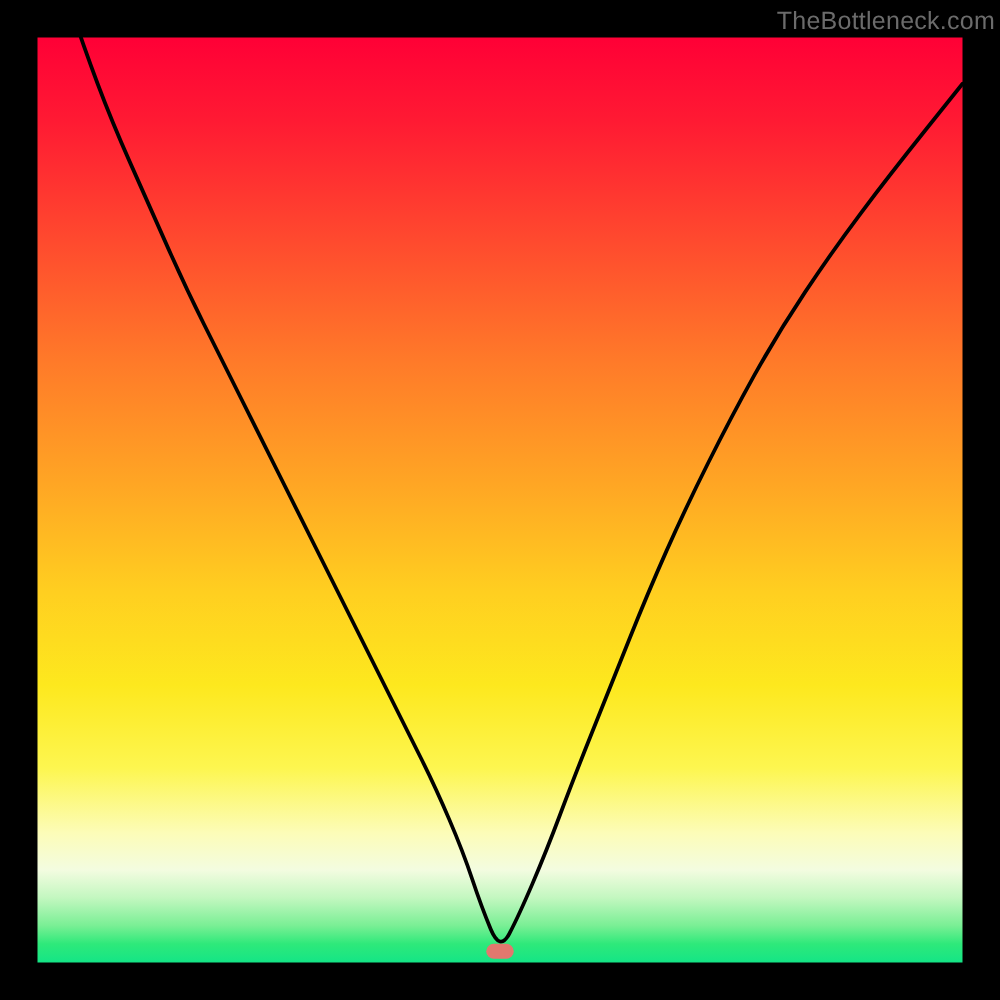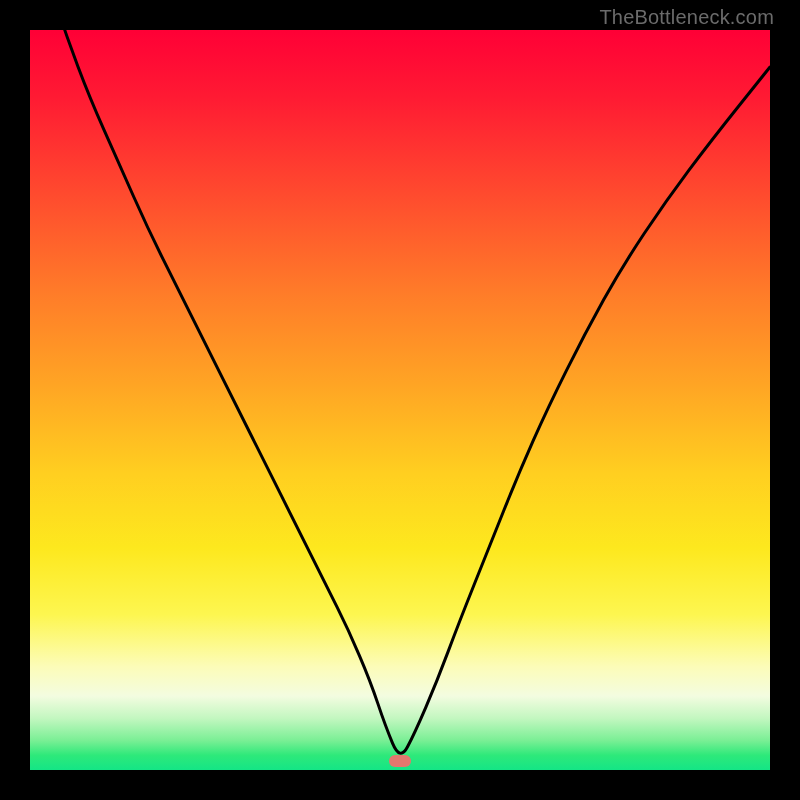--- a/index.html
+++ b/index.html
@@ -42,21 +42,21 @@
       #f3fce0 90%,
       #c3f7c0 93%,
       #7aef95 96%,
       #2ee97a 98%,
       #14e586 100%
     );
   }
   .watermark {
     position: absolute;
     top: 6px;
-    right: 26px;
+    right: 4px;
     color: #6b6b6b;
     font-size: 20px;
     letter-spacing: 0.2px;
     user-select: none;
   }
   svg.curve {
     position: absolute;
     inset: 0;
     width: 100%;
     height: 100%;

